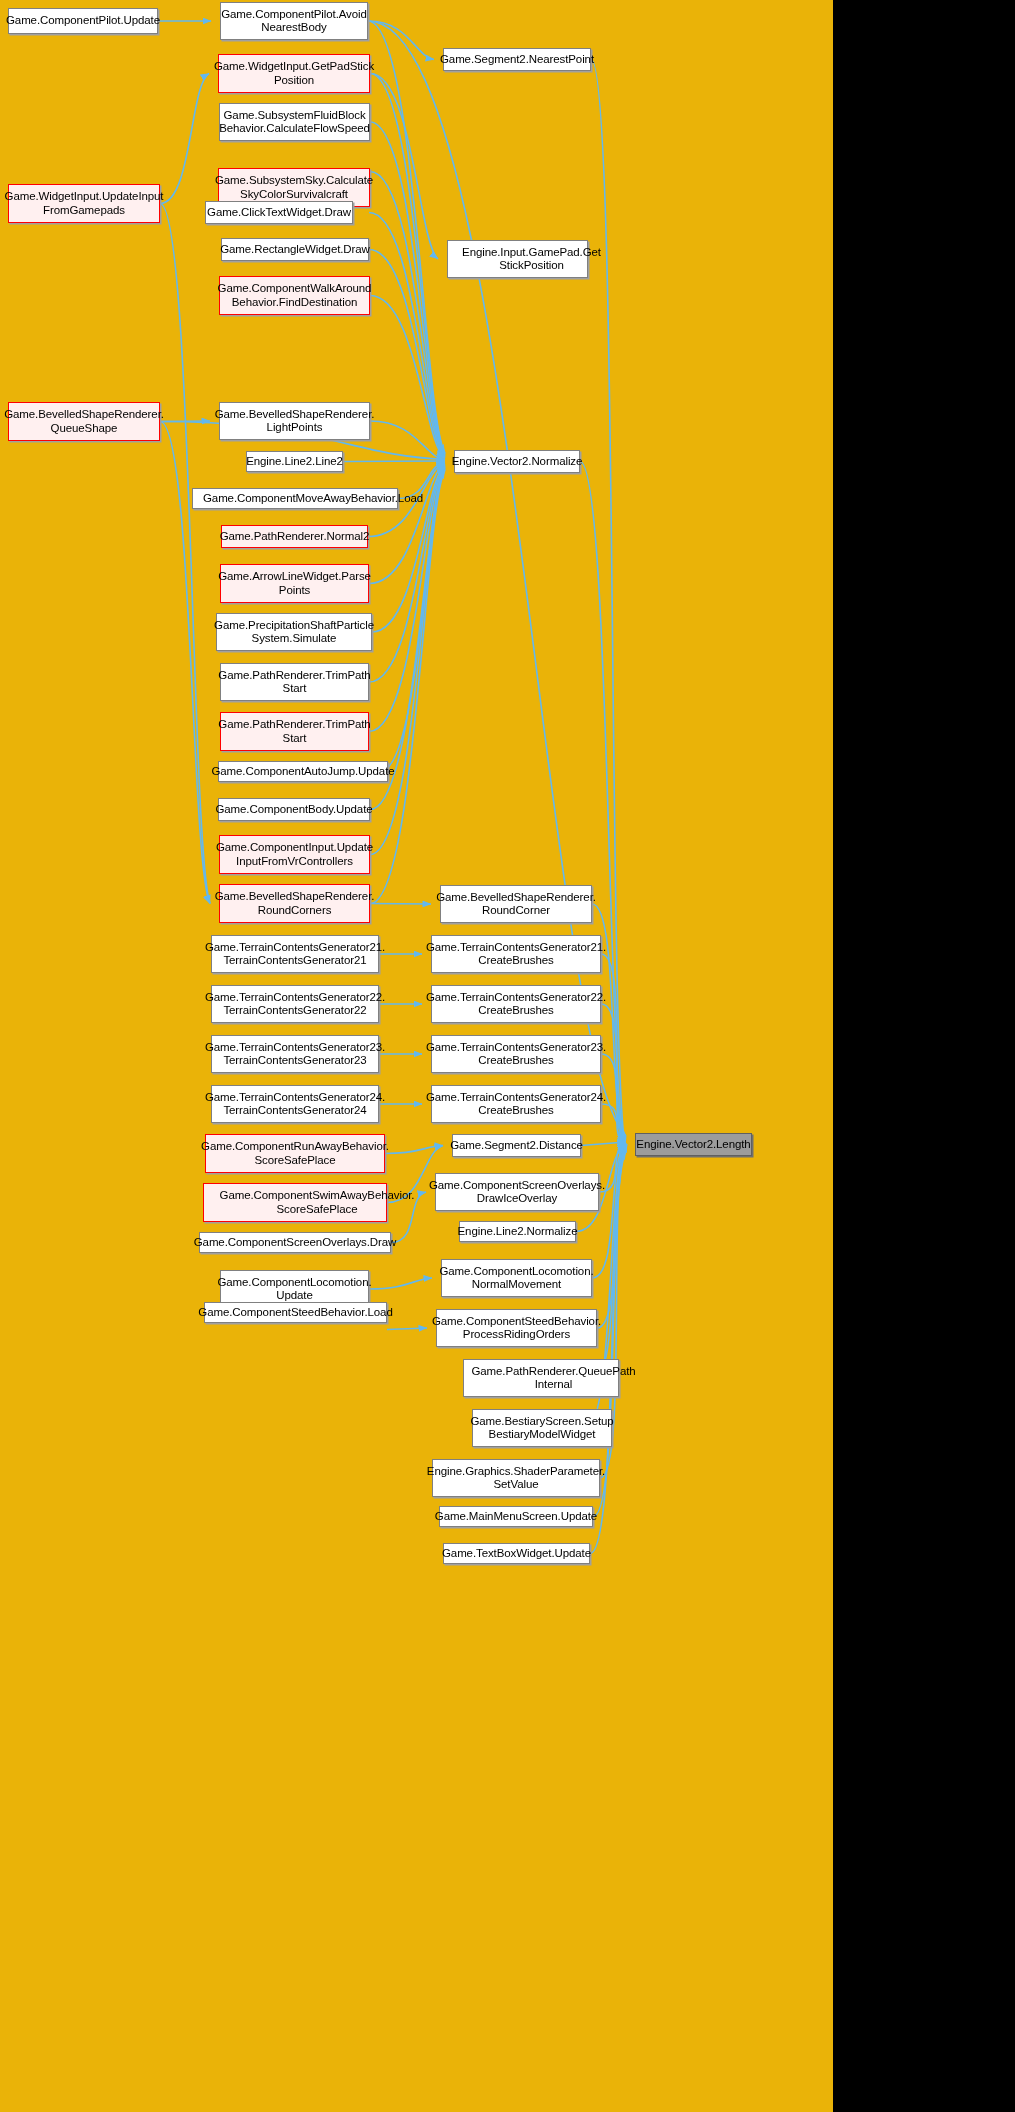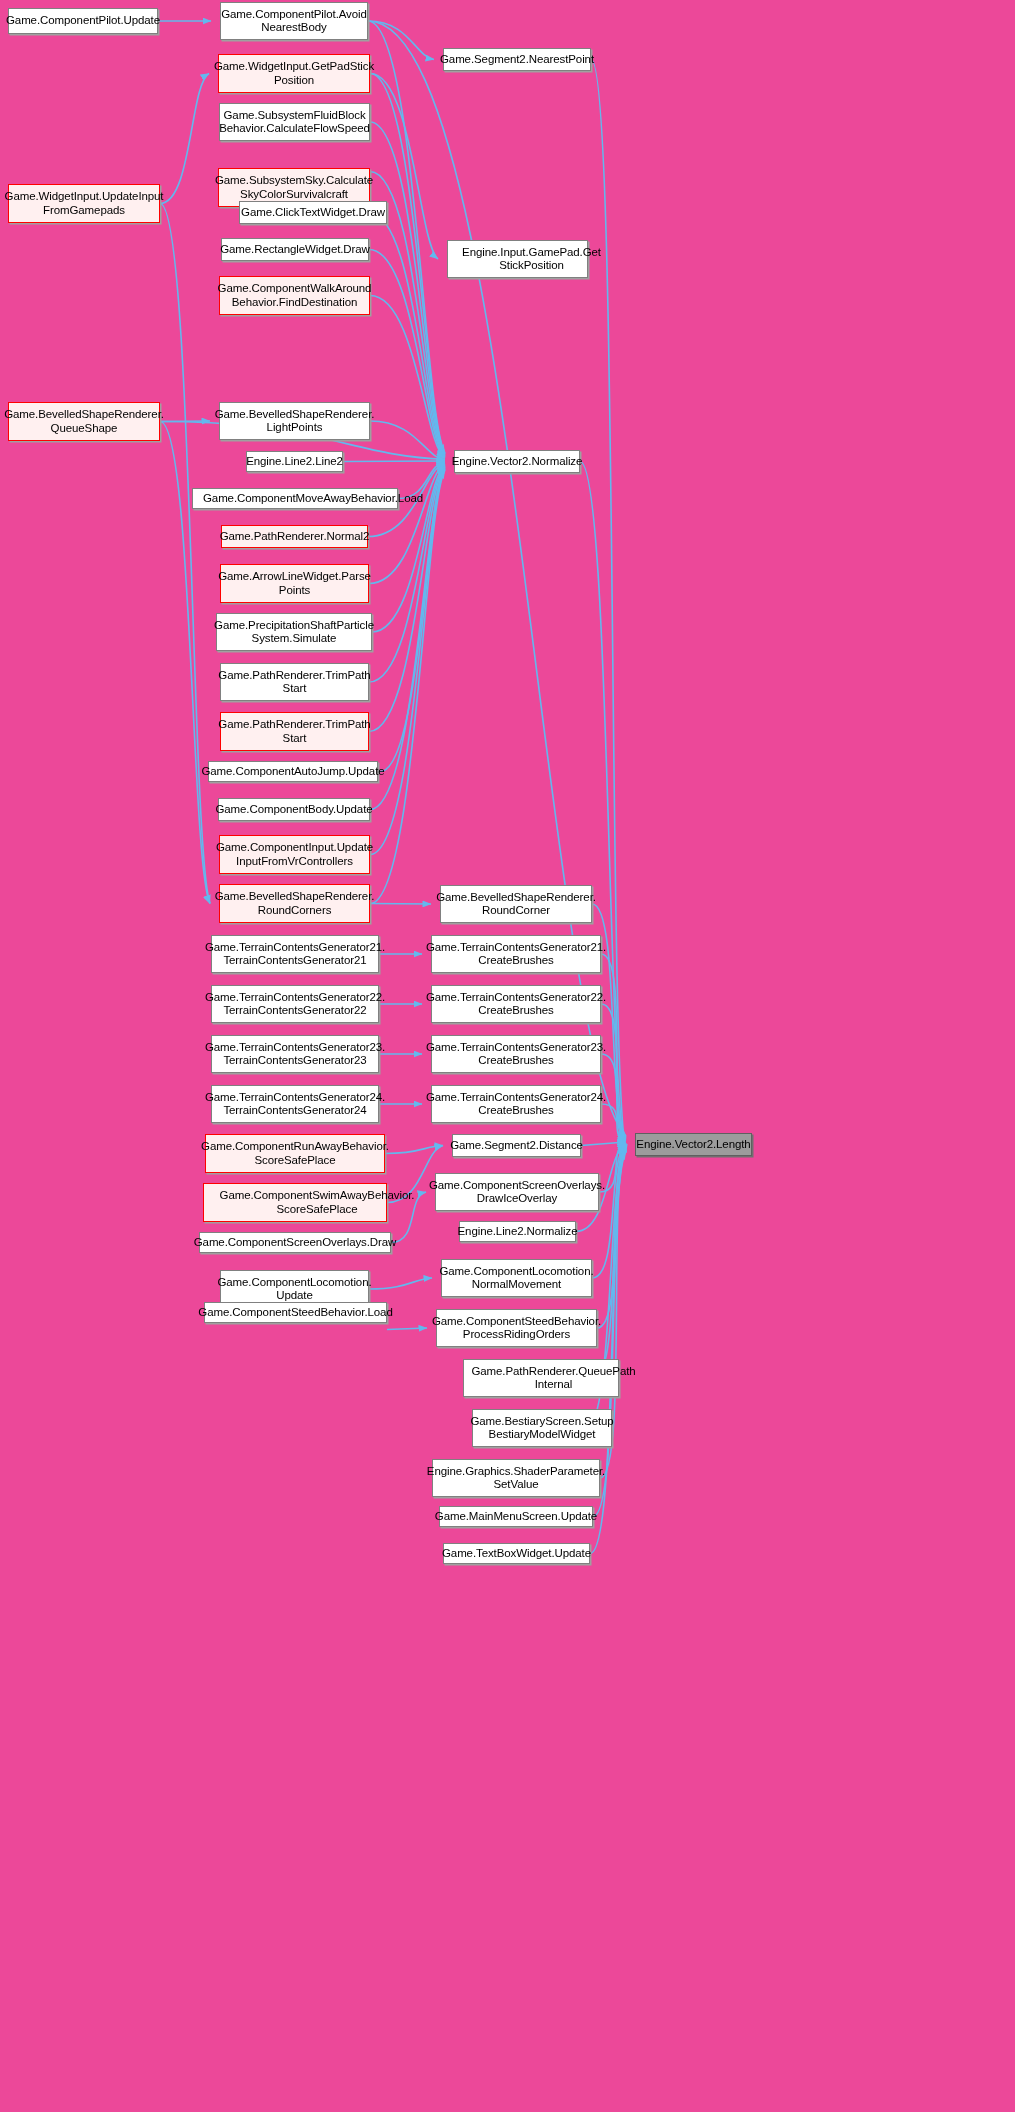--- a/index.html
+++ b/index.html
@@ -1,17 +1,17 @@
 <!DOCTYPE html>
 <html><head>
 <meta charset="utf-8">
 <style>
   html,body{margin:0;padding:0;background:#000;}
   body{font-family:"Liberation Sans", sans-serif;}
-  #canvas{position:relative;width:1015px;height:2112px;background:#ec4899;overflow:hidden;}
+  #canvas{position:relative;width:833px;height:2112px;background:#eab308;overflow:hidden;}
   #edges{position:absolute;left:0;top:0;width:1015px;height:2112px;pointer-events:none;}
   .node{
     position:absolute;
     box-sizing:border-box;
     display:flex;
     align-items:center;
     justify-content:center;
     text-align:center;
     font-size:11.5px;
     line-height:13.5px;
@@ -106,21 +106,21 @@
       <div class="node" style="left: 8px; top: 8px; width: 150px; height: 26px;">Game.ComponentPilot.Update</div>
       <div class="node" style="left: 220px; top: 2px; width: 148px; height: 38px;">Game.ComponentPilot.Avoid
 NearestBody</div>
       <div class="node" style="left: 443px; top: 48px; width: 148px; height: 23px;">Game.Segment2.NearestPoint</div>
       <div class="node red" style="left: 218px; top: 54px; width: 152px; height: 39px;">Game.WidgetInput.GetPadStick
 Position</div>
       <div class="node" style="left: 219px; top: 103px; width: 151px; height: 38px;">Game.SubsystemFluidBlock
 Behavior.CalculateFlowSpeed</div>
       <div class="node red" style="left: 218px; top: 168px; width: 152px; height: 39px;">Game.SubsystemSky.Calculate
 SkyColorSurvivalcraft</div>
-      <div class="node" style="left: 239px; top: 201px; width: 148px; height: 23px;">Game.ClickTextWidget.Draw</div>
+      <div class="node" style="left: 205px; top: 201px; width: 148px; height: 23px;">Game.ClickTextWidget.Draw</div>
       <div class="node" style="left: 221px; top: 238px; width: 148px; height: 23px;">Game.RectangleWidget.Draw</div>
       <div class="node red" style="left: 219px; top: 276px; width: 151px; height: 39px;">Game.ComponentWalkAround
 Behavior.FindDestination</div>
       <div class="node red" style="left: 8px; top: 184px; width: 152px; height: 39px;">Game.WidgetInput.UpdateInput
 FromGamepads</div>
       <div class="node" style="left: 447px; top: 240px; width: 141px; height: 38px; padding-left: 32px;">Engine.Input.GamePad.Get
 StickPosition</div>
       <div class="node red" style="left: 8px; top: 402px; width: 152px; height: 39px;">Game.BevelledShapeRenderer.
 QueueShape</div>
       <div class="node" style="left: 219px; top: 402px; width: 151px; height: 38px;">Game.BevelledShapeRenderer.
@@ -129,21 +129,21 @@
       <div class="node" style="left: 192px; top: 488px; width: 206px; height: 21px; padding-left: 40px;">Game.ComponentMoveAwayBehavior.Load</div>
       <div class="node red" style="left: 221px; top: 525px; width: 147px; height: 23px;">Game.PathRenderer.Normal2</div>
       <div class="node red" style="left: 220px; top: 564px; width: 149px; height: 39px;">Game.ArrowLineWidget.Parse
 Points</div>
       <div class="node" style="left: 216px; top: 613px; width: 156px; height: 38px;">Game.PrecipitationShaftParticle
 System.Simulate</div>
       <div class="node" style="left: 220px; top: 663px; width: 149px; height: 38px;">Game.PathRenderer.TrimPath
 Start</div>
       <div class="node red" style="left: 220px; top: 712px; width: 149px; height: 39px;">Game.PathRenderer.TrimPath
 Start</div>
-      <div class="node" style="left: 208px; top: 761px; width: 170px; height: 21px;">Game.ComponentAutoJump.Update</div>
+      <div class="node" style="left: 218px; top: 761px; width: 170px; height: 21px;">Game.ComponentAutoJump.Update</div>
       <div class="node" style="left: 218px; top: 798px; width: 152px; height: 23px;">Game.ComponentBody.Update</div>
       <div class="node red" style="left: 219px; top: 835px; width: 151px; height: 39px;">Game.ComponentInput.Update
 InputFromVrControllers</div>
       <div class="node red" style="left: 219px; top: 884px; width: 151px; height: 39px;">Game.BevelledShapeRenderer.
 RoundCorners</div>
       <div class="node" style="left: 440px; top: 885px; width: 152px; height: 38px;">Game.BevelledShapeRenderer.
 RoundCorner</div>
       <div class="node" style="left: 211px; top: 935px; width: 168px; height: 38px;">Game.TerrainContentsGenerator21.
 TerrainContentsGenerator21</div>
       <div class="node" style="left: 431px; top: 935px; width: 170px; height: 38px;">Game.TerrainContentsGenerator21.

